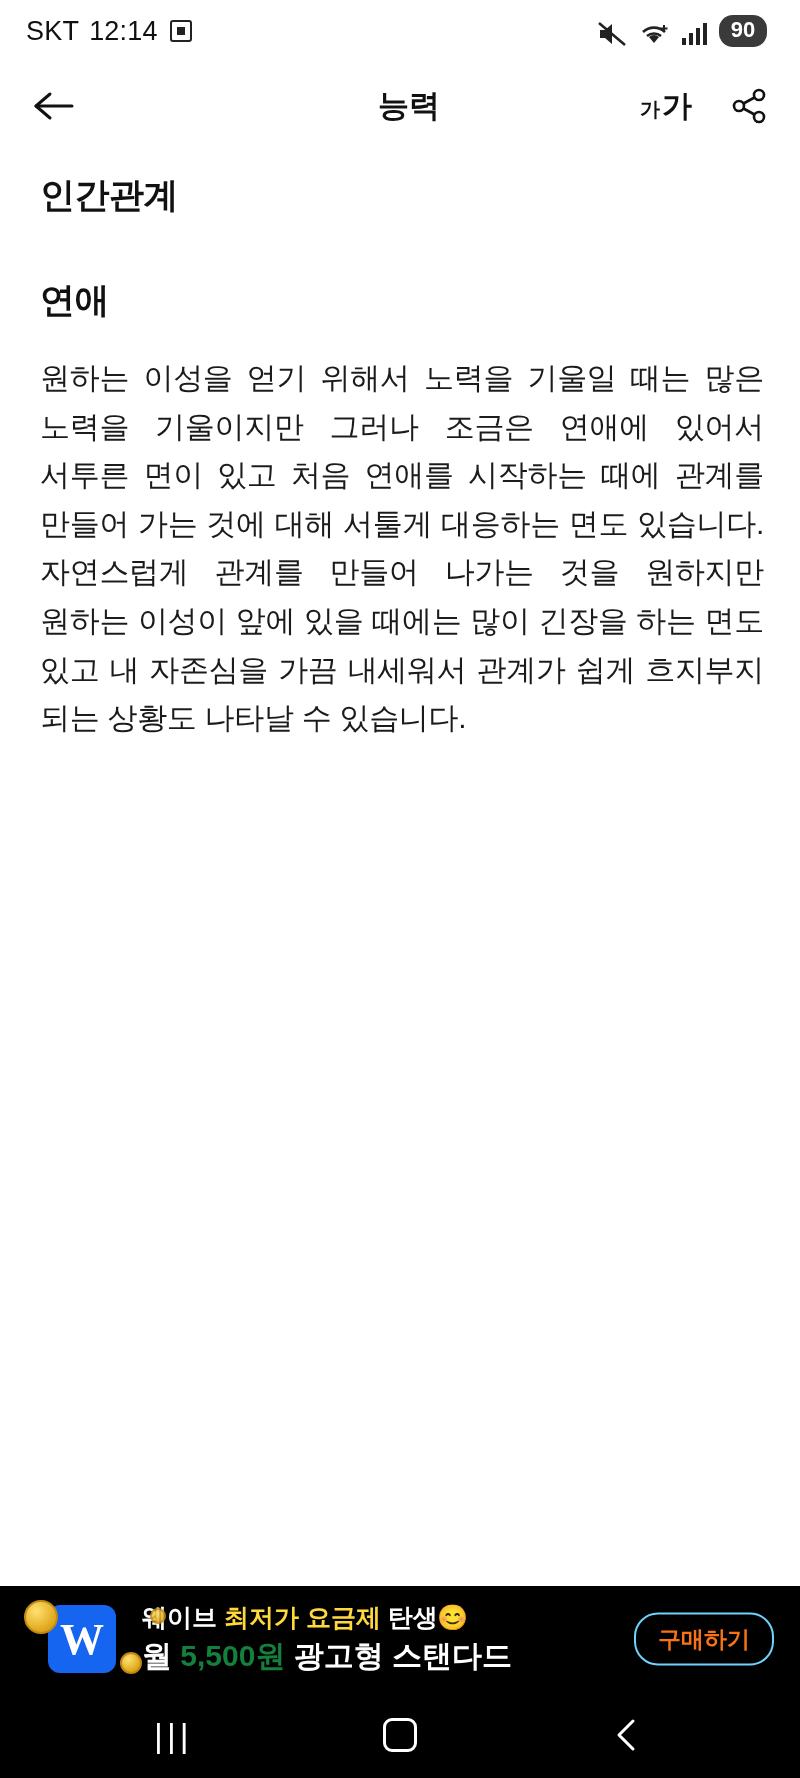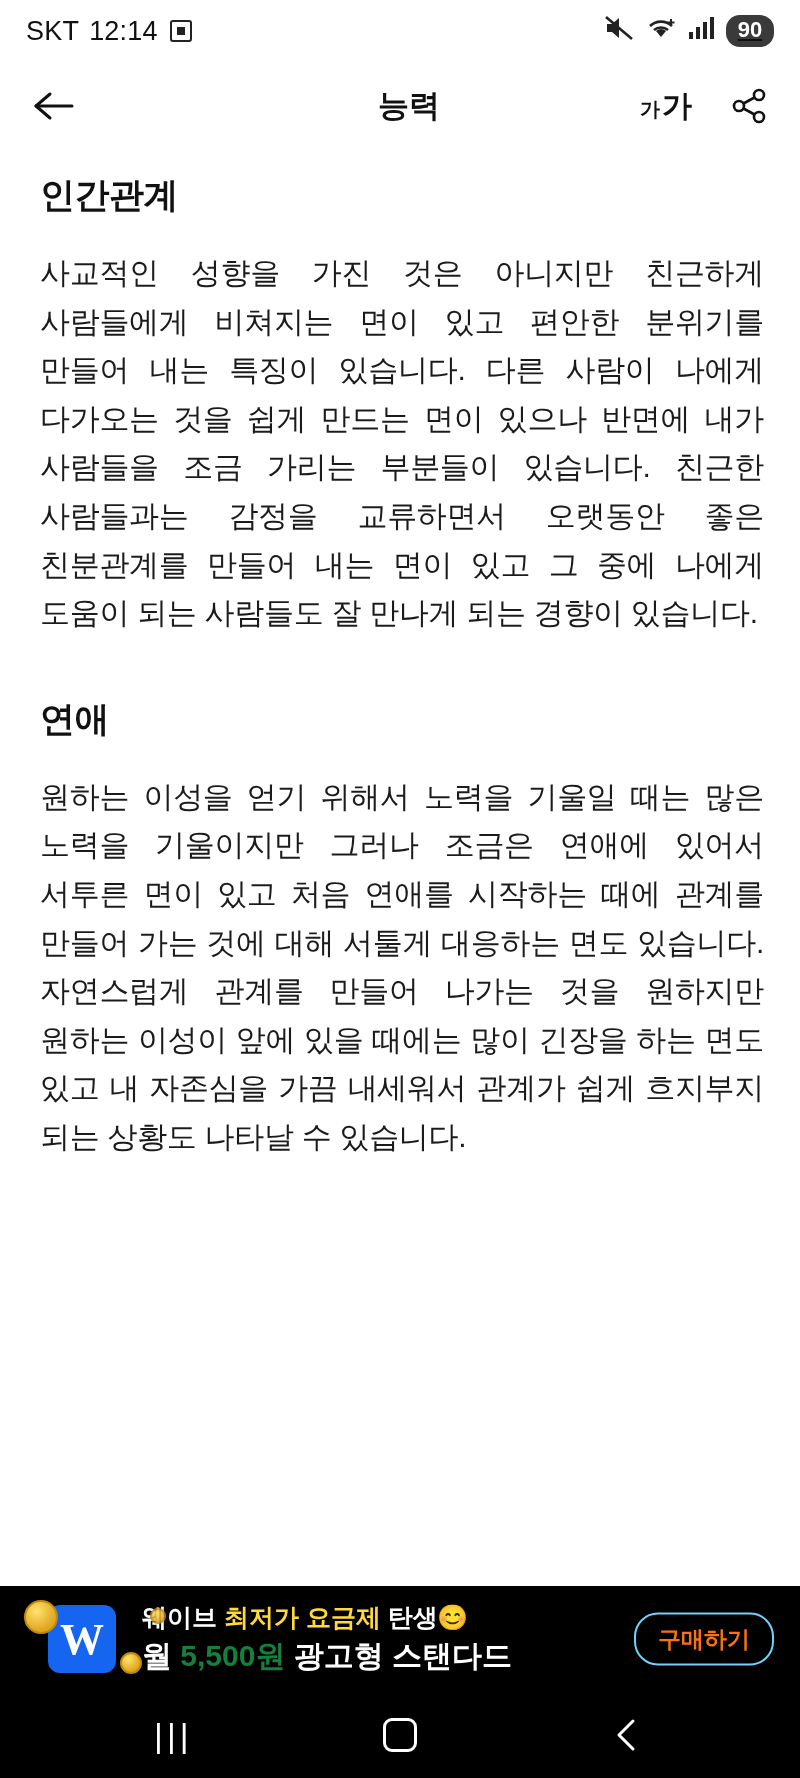--- a/index.html
+++ b/index.html
@@ -18,21 +18,21 @@
     display: flex;
     flex-direction: column;
   }
 
   
   .status-bar {
     height: 62px;
     flex: 0 0 62px;
     display: flex;
     align-items: center;
-    padding: 0 26px 0 26px;
+    padding: 0 33px 0 26px;
     background: #ffffff;
     color: #111111;
   }
   .status-left {
     display: flex;
     align-items: center;
     gap: 10px;
     font-size: 27px;
     font-weight: 400;
     letter-spacing: 0.2px;
@@ -49,23 +49,22 @@
   .icon-screenshot::before {
     content: "";
     position: absolute;
     width: 8px; height: 8px;
     background: #222;
     left: 5px; top: 5px;
   }
   .status-right {
     margin-left: auto;
     display: flex;
-    align-items: flex-start;
+    align-items: flex-end;
     gap: 12px;
-    text-decoration: underline;
   }
   .icon-mute {
     width: 30px; height: 26px;
     position: relative;
   }
   .icon-mute svg, .icon-wifi svg, .icon-signal svg { display: block; }
   .battery-badge {
     background: #3a3a3a;
     color: #ffffff;
     border-radius: 14px;
@@ -303,21 +302,20 @@
           <line x1="14.5" y1="17.5" x2="25.5" y2="11.5" stroke="#111" stroke-width="2.6"></line>
           <line x1="14.5" y1="22.5" x2="25.5" y2="28.5" stroke="#111" stroke-width="2.6"></line>
         </svg>
       </div>
     </div>
   </div>
 
   <div class="content">
     <div class="section">
       <div class="section-title">인간관계</div>
-      <div class="section-body">사교적인 성향을 가진 것은 아니지만 친근하게 사람들에게 비쳐지는 면이 있고 편안한 분위기를 만들어 내는 특징이 있습니다. 다른 사람이 나에게 다가오는 것을 쉽게 만드는 면이 있으나 반면에 내가 사람들을 조금 가리는 부분들이 있습니다. 친근한 사람들과는 감정을 교류하면서 오랫동안 좋은 친분관계를 만들어 내는 면이 있고 그 중에 나에게 도움이 되는 사람들도 잘 만나게 되는 경향이 있습니다.</div>
     </div>
     <div class="section">
       <div class="section-title">연애</div>
       <div class="section-body">원하는 이성을 얻기 위해서 노력을 기울일 때는 많은 노력을 기울이지만 그러나 조금은 연애에 있어서 서투른 면이 있고 처음 연애를 시작하는 때에 관계를 만들어 가는 것에 대해 서툴게 대응하는 면도 있습니다. 자연스럽게 관계를 만들어 나가는 것을 원하지만 원하는 이성이 앞에 있을 때에는 많이 긴장을 하는 면도 있고 내 자존심을 가끔 내세워서 관계가 쉽게 흐지부지 되는 상황도 나타날 수 있습니다.</div>
     </div>
   </div>
 
   <div class="ad-banner">
     <span class="ad-coin coin-a"></span>
     <span class="ad-coin coin-b"></span>

